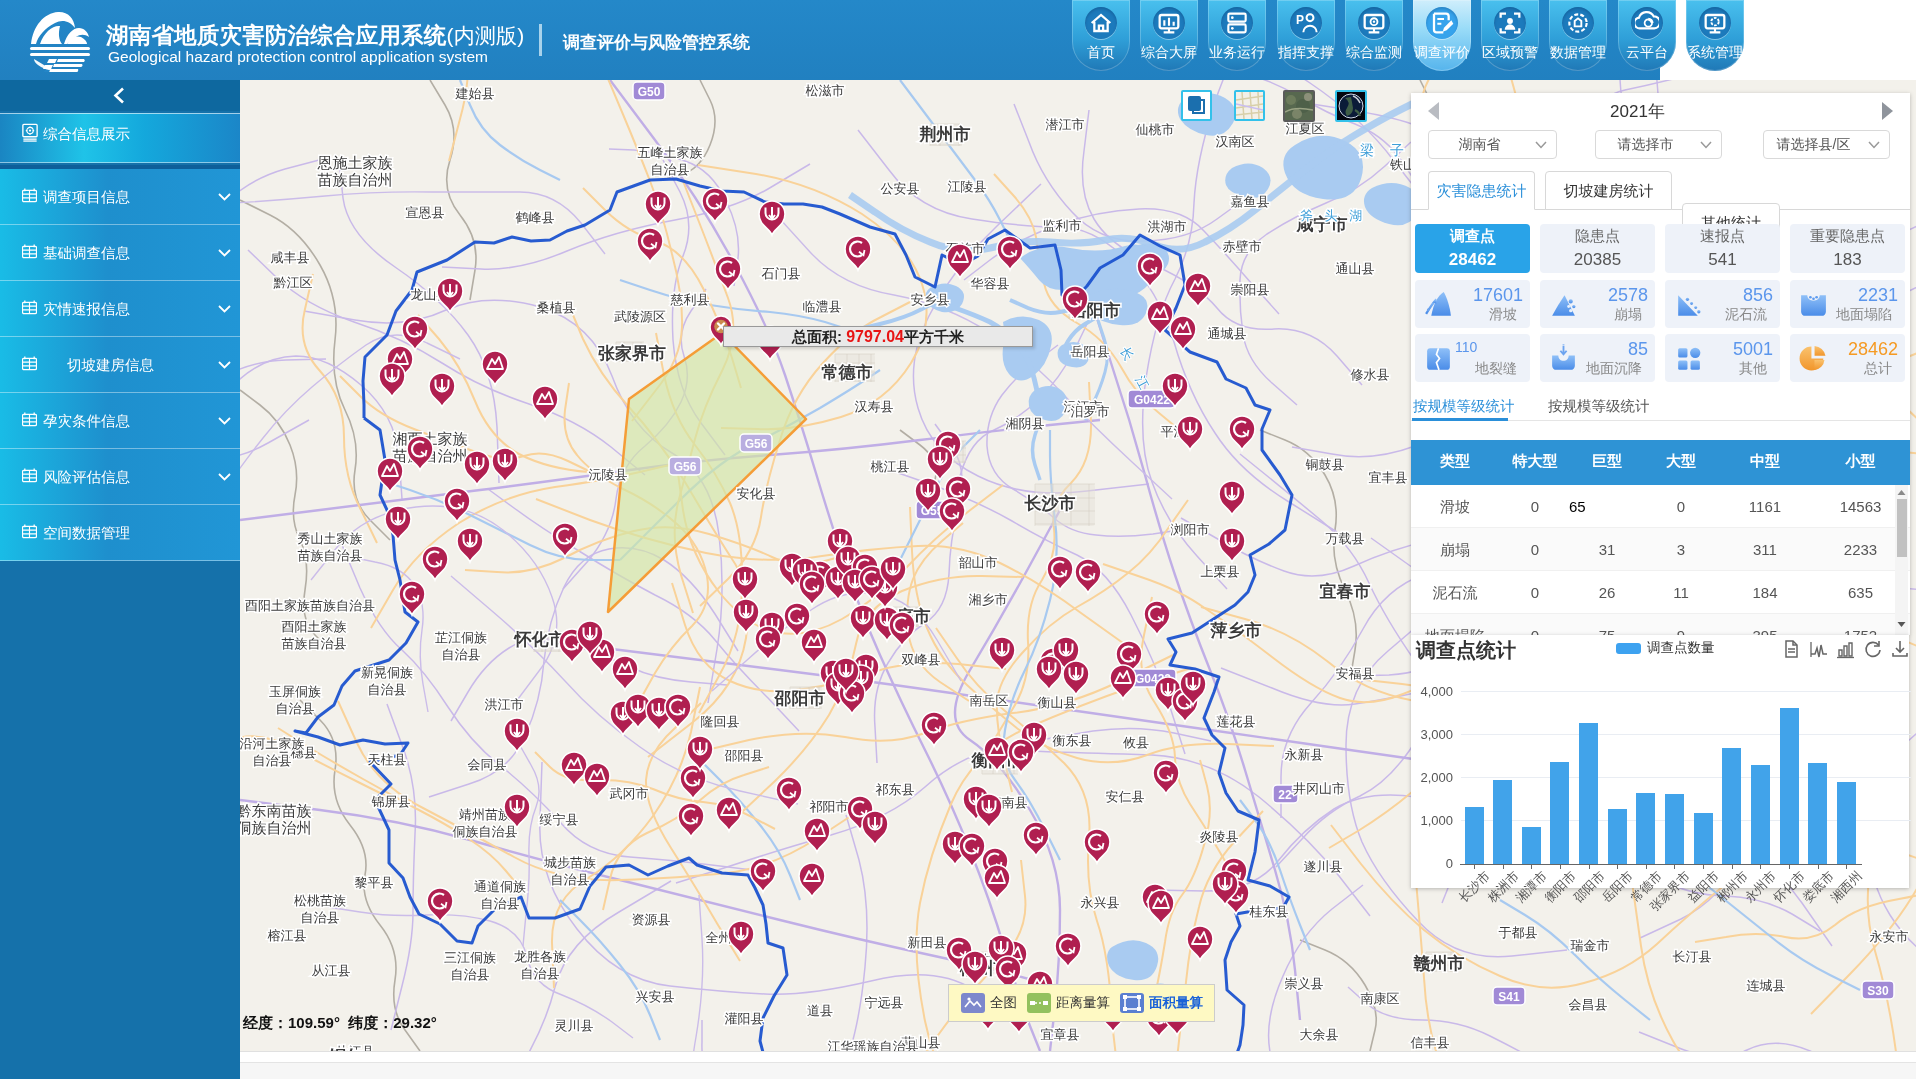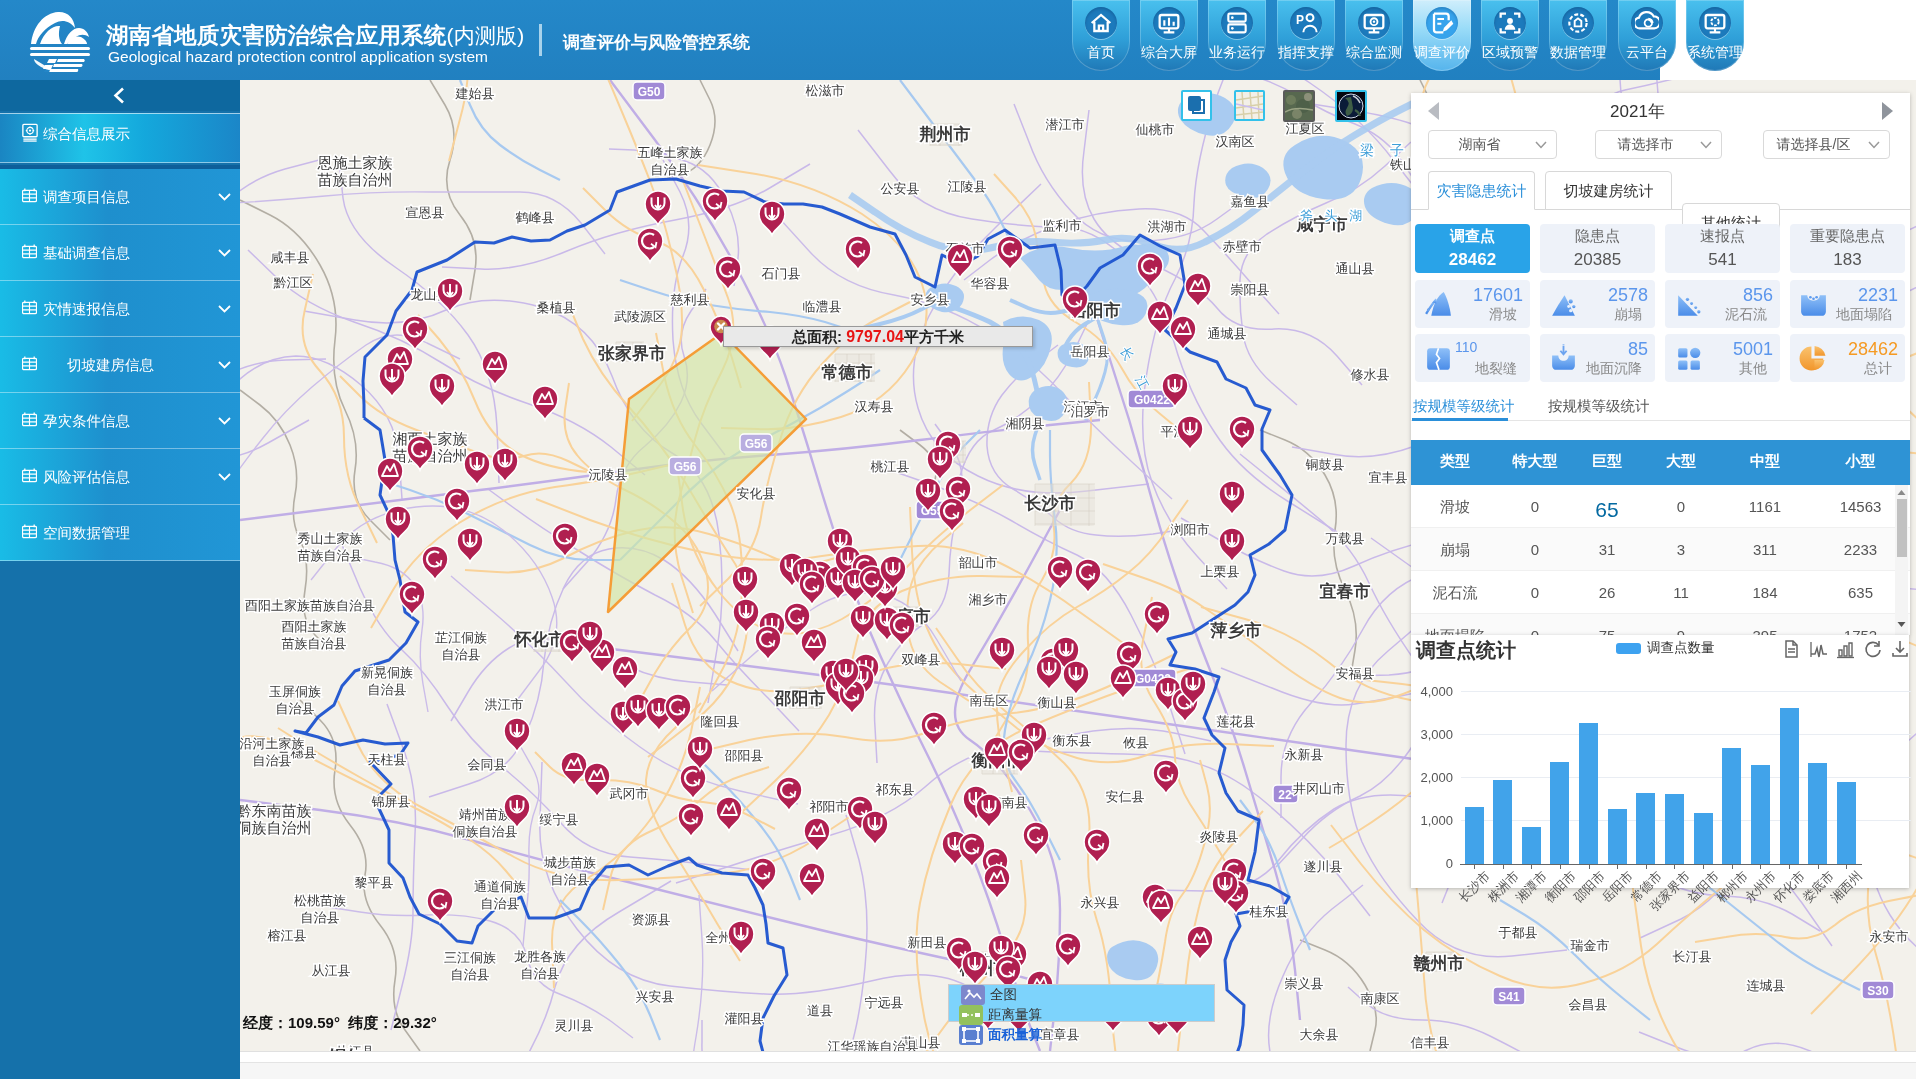--- a/index.html
+++ b/index.html
@@ -667,21 +667,21 @@
       <circle cx="23" cy="5" r="4" fill="#8c907a"></circle>
       <path d="M0,20 Q10,14 28,18" stroke="#9aa384" stroke-width="1.5" fill="none"></path>
     </svg></div>
 <div class="abs" style="left:1335px;top:90px;width:32px;height:32px;background:#03060f;border:2px solid #33c1ea;border-radius:2px;overflow:hidden">
 <svg width="28" height="28">
       <circle cx="14" cy="14" r="12" fill="#0b1b38" stroke="#cfd8e8" stroke-width="1"></circle>
       <path d="M8,6 Q14,10 10,16 Q7,20 10,24 Q16,22 16,16 Q15,10 14,5 Z" fill="#3f5e46"></path>
       <path d="M18,18 q4,2 5,6" stroke="#3f5e46" stroke-width="2" fill="none"></path>
       <path d="M16,4 q5,2 7,7" stroke="#fff" stroke-width="1.5" fill="none" opacity="0.8"></path>
     </svg></div>
-<div class="abs" style="left:948px;top:984px;width:267px;height:38px;background:#7dd3fc;border:1px solid #ccc;display:flex;white-space:nowrap;flex-direction:column;">
+<div class="abs" style="left:948px;top:984px;width:267px;height:38px;background:#fef9c3;border:1px solid #ccc;display:flex;align-items:center;white-space:nowrap;">
 <div style="display:flex;align-items:center;margin-left:12px;">
       <svg width="24" height="20">
         <rect width="24" height="20" rx="3" fill="#7d88cc"></rect>
         <path d="M4,14 L9,8 L13,12 L16,9 L20,14" stroke="#fff" stroke-width="1.6" fill="none"></path>
         <circle cx="8" cy="6" r="1.6" fill="#fff"></circle>
       </svg>
       <span style="font-size:13.5px;color:#333;margin-left:5px;">全图</span>
     </div>
 <div style="display:flex;align-items:center;margin-left:10px;">
       <svg width="24" height="20">
@@ -1023,21 +1023,21 @@
 <div class="abs" style="left:0;top:347px;width:499px;height:45px;background:#2e93d5;"></div>
 <div class="abs" style="left:0px;top:359px;width:88px;text-align:center;font-size:15px;font-weight:bold;color:#fff;">类型</div>
 <div class="abs" style="left:84px;top:359px;width:80px;text-align:center;font-size:15px;font-weight:bold;color:#fff;">特大型</div>
 <div class="abs" style="left:158px;top:359px;width:76px;text-align:center;font-size:15px;font-weight:bold;color:#fff;">巨型</div>
 <div class="abs" style="left:232px;top:359px;width:76px;text-align:center;font-size:15px;font-weight:bold;color:#fff;">大型</div>
 <div class="abs" style="left:312px;top:359px;width:84px;text-align:center;font-size:15px;font-weight:bold;color:#fff;">中型</div>
 <div class="abs" style="left:400px;top:359px;width:99px;text-align:center;font-size:15px;font-weight:bold;color:#fff;">小型</div>
 <div class="abs" style="left:0;top:392px;width:499px;height:43px;background:#fff;border-bottom:1px solid #f0f0f0;"></div>
 <div class="abs" style="left:0px;top:405px;width:88px;text-align:center;font-size:15px;color:#555;">滑坡</div>
 <div class="abs" style="left:84px;top:405px;width:80px;text-align:center;font-size:15px;color:#555;">0</div>
-<div class="abs" style="left:158px;top:405px;width:76px;text-align:center;font-size:21px;color:#0369a1;">65</div>
+<div class="abs" style="left:158px;top:405px;width:76px;text-align:left;font-size:15px;color:#000000;">65</div>
 <div class="abs" style="left:232px;top:405px;width:76px;text-align:center;font-size:15px;color:#555;">0</div>
 <div class="abs" style="left:312px;top:405px;width:84px;text-align:center;font-size:15px;color:#555;">1161</div>
 <div class="abs" style="left:400px;top:405px;width:99px;text-align:center;font-size:15px;color:#555;">14563</div>
 <div class="abs" style="left:0;top:435px;width:499px;height:43px;background:#fafafa;border-bottom:1px solid #f0f0f0;"></div>
 <div class="abs" style="left:0px;top:448px;width:88px;text-align:center;font-size:15px;color:#555;">崩塌</div>
 <div class="abs" style="left:84px;top:448px;width:80px;text-align:center;font-size:15px;color:#555;">0</div>
 <div class="abs" style="left:158px;top:448px;width:76px;text-align:center;font-size:15px;color:#555;">31</div>
 <div class="abs" style="left:232px;top:448px;width:76px;text-align:center;font-size:15px;color:#555;">3</div>
 <div class="abs" style="left:312px;top:448px;width:84px;text-align:center;font-size:15px;color:#555;">311</div>
 <div class="abs" style="left:400px;top:448px;width:99px;text-align:center;font-size:15px;color:#555;">2233</div>

